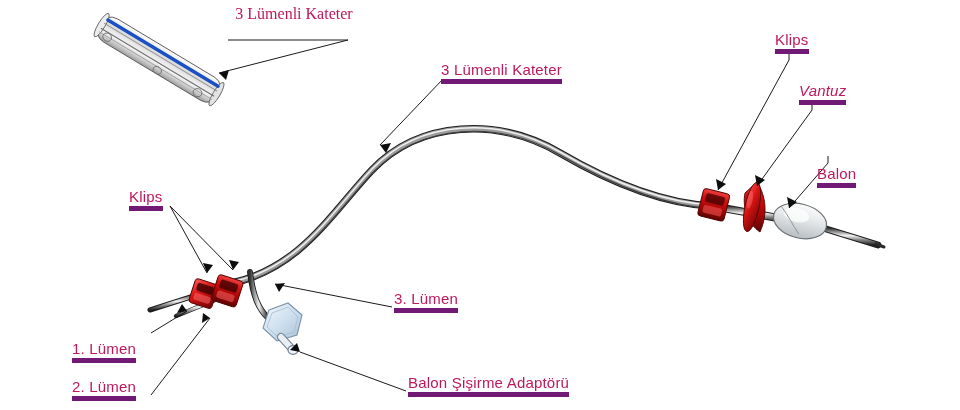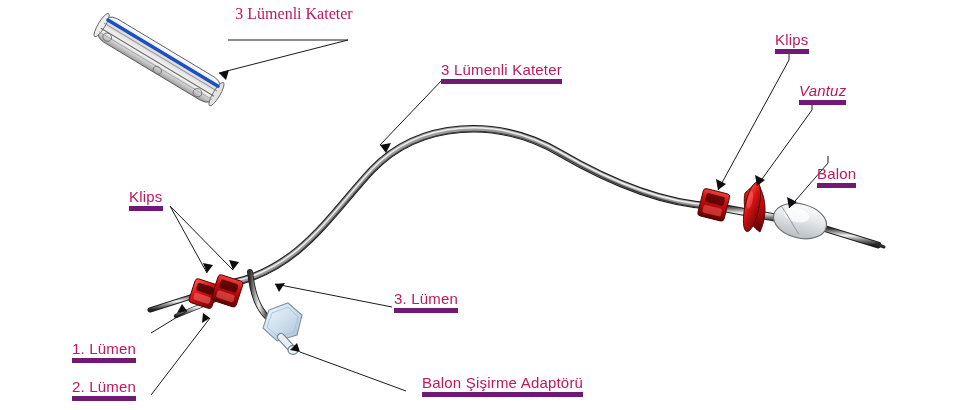--- a/index.html
+++ b/index.html
@@ -219,17 +219,17 @@
 </div>
 
 <div class="lbl sans" style="left:72px;top:378px;">
   <span class="ul">2. Lümen</span>
 </div>
 
 <div class="lbl sans" style="left:394px;top:290px;">
   <span class="ul">3. Lümen</span>
 </div>
 
-<div class="lbl sans" style="left:422px;top:374px;">
+<div class="lbl sans" style="left:408px;top:374px;">
   <span class="ul">Balon Şişirme Adaptörü</span>
 </div>
 
 </div>
 
 </body></html>

